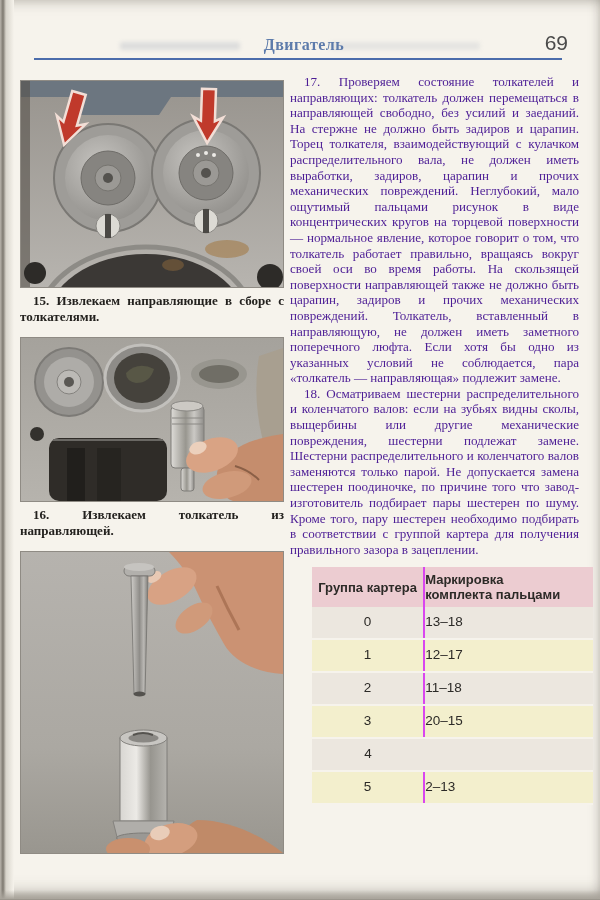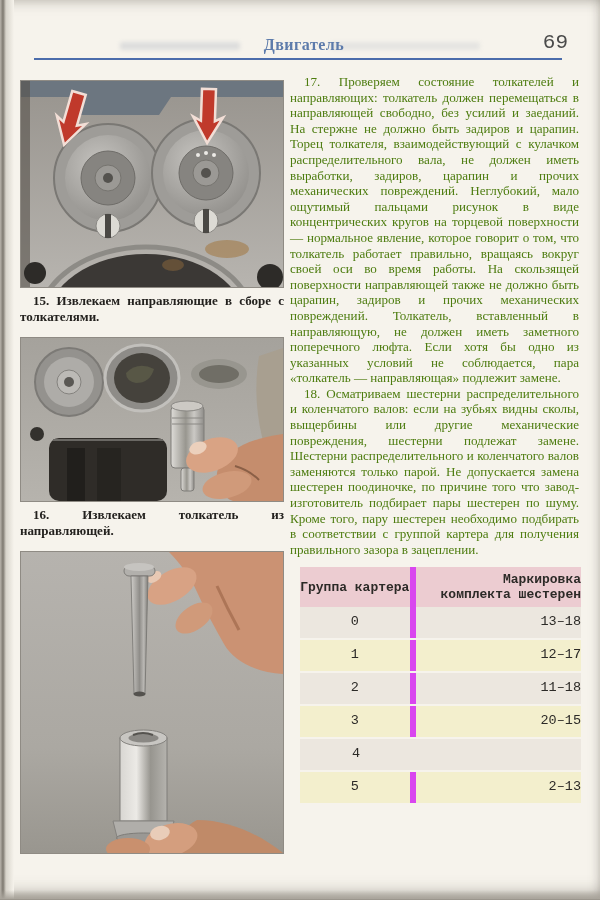--- a/index.html
+++ b/index.html
@@ -15,46 +15,46 @@
   .spine-shadow{position:absolute;left:0;top:0;width:14px;height:900px;
     background:linear-gradient(90deg,#b9b4ac 0,#7d786f 3px,#d8d4cb 6px,#f6f3ec 14px);}
   .bottom-shadow{position:absolute;left:0;bottom:0;width:600px;height:10px;
     background:linear-gradient(180deg,rgba(246,243,236,0),#a9a49b 90%,#8d887f 100%);}
 
   
   .hdr-title{position:absolute;top:36px;left:4px;width:100%;text-align:center;
     font-family:Liberation Serif, serif;font-size:16px;letter-spacing:.5px;
     color:#5d7bab;font-weight:bold;}
   .hdr-page-num{position:absolute;top:31px;right:32px;
-    font-family:Liberation Mono, monospace;font-size:21px;color:#4a4a4a;}
+    font-family:Liberation Sans, sans-serif;font-size:21px;color:#4a4a4a;}
   .hdr-rule{position:absolute;top:58px;left:34px;width:528px;height:2px;background:#4b6cab;}
   
   .bleed{position:absolute;background:#9aa4b4;opacity:.28;filter:blur(2px);border-radius:2px;}
   .bleed-1{top:42px;left:120px;width:120px;height:8px;}
   .bleed-2{top:42px;left:330px;width:150px;height:8px;opacity:.18;}
 
   
   .col-left{position:absolute;left:20px;top:80px;width:264px;}
   .col-right{position:absolute;left:290px;top:74px;width:289px;}
 
   figure{margin:0;}
   .photo{display:block;border:1px solid #8f8b84;background:#a9a6a0;}
   .fig-caption{
     margin:5px 0 12px 0;font-size:13px;line-height:16px;font-weight:bold;
     text-align:justify;text-indent:13px;color:#23211e;}
 
   .body-par{margin:0;font-size:13.1px;line-height:15.6px;text-align:justify;
-    text-indent:14px;color:#4d7c0f;}
-
-  
-  .spec-table{margin:10px 0 0 10px;width:281px;
-    font-family:Liberation Mono, monospace;}
+    text-indent:14px;color:#4c1d95;}
+
+  
+  .spec-table{margin:10px 0 0 22px;width:281px;
+    font-family:Liberation Sans, sans-serif;}
   .t-row{display:flex;align-items:center;}
   .t-cell-l{width:112px;text-align:center;}
-  .t-cell-r{width:169px;text-align:right;border-left:6px solid #d946ef;}
+  .t-cell-r{width:169px;text-align:left;border-left:2px solid #d946ef;}
   .t-head{background:#ecccd1;min-height:40px;}
   .t-head .t-cell-l,.t-head .t-cell-r{
     font-weight:bold;font-size:13px;line-height:15px;color:#2c2a27;
     display:flex;flex-direction:column;justify-content:center;min-height:40px;}
   .t-body-row{height:31px;border-bottom:2px solid #f6f3ec;}
   .t-body-row .t-cell-l,.t-body-row .t-cell-r{
     font-size:13.5px;color:#2c2a27;height:31px;line-height:29px;}
   .row-even{background:#ece7df;}
   .row-odd{background:#f3efcd;}
 </style>
@@ -237,21 +237,21 @@
     <p class="body-par">17. Проверяем состояние толкателей и направляющих: толкатель должен перемещаться в направляющей свободно, без усилий и заеданий. На стержне не должно быть задиров и царапин. Торец толкателя, взаимодействующий с кулачком распределительного вала, не должен иметь выработки, задиров, царапин и прочих механических повреждений. Неглубокий, мало ощутимый пальцами рисунок в виде концентрических кругов на торцевой поверхности — нормальное явление, которое говорит о том, что толкатель работает правильно, вращаясь вокруг своей оси во время работы. На скользящей поверхности направляющей также не должно быть царапин, задиров и прочих механических повреждений. Толкатель, вставленный в направляющую, не должен иметь заметного поперечного люфта. Если хотя бы одно из указанных условий не соблюдается, пара «толкатель — направляющая» подлежит замене.</p>
     <p class="body-par">18. Осматриваем шестерни распределительного и коленчатого валов: если на зубьях видны сколы, выщербины или другие механические повреждения, шестерни подлежат замене. Шестерни распределительного и коленчатого валов заменяются только парой. Не допускается замена шестерен поодиночке, по причине того что завод-изготовитель подбирает пары шестерен по шуму. Кроме того, пару шестерен необходимо подбирать в соответствии с группой картера для получения правильного зазора в зацеплении.</p>
 
     <div class="spec-table">
       <div class="t-row t-head">
         <div class="t-cell-l">
           <span>Группа картера</span>
         </div>
         <div class="t-cell-r">
           <span>Маркировка</span>
-          <span>комплекта шестерен</span>
+          <span>комплекта пальцами</span>
         </div>
       </div>
       <div class="t-row t-body-row row-even">
         <div class="t-cell-l">0</div>
         <div class="t-cell-r">13–18</div>
       </div>
       <div class="t-row t-body-row row-odd">
         <div class="t-cell-l">1</div>
         <div class="t-cell-r">12–17</div>
       </div>

